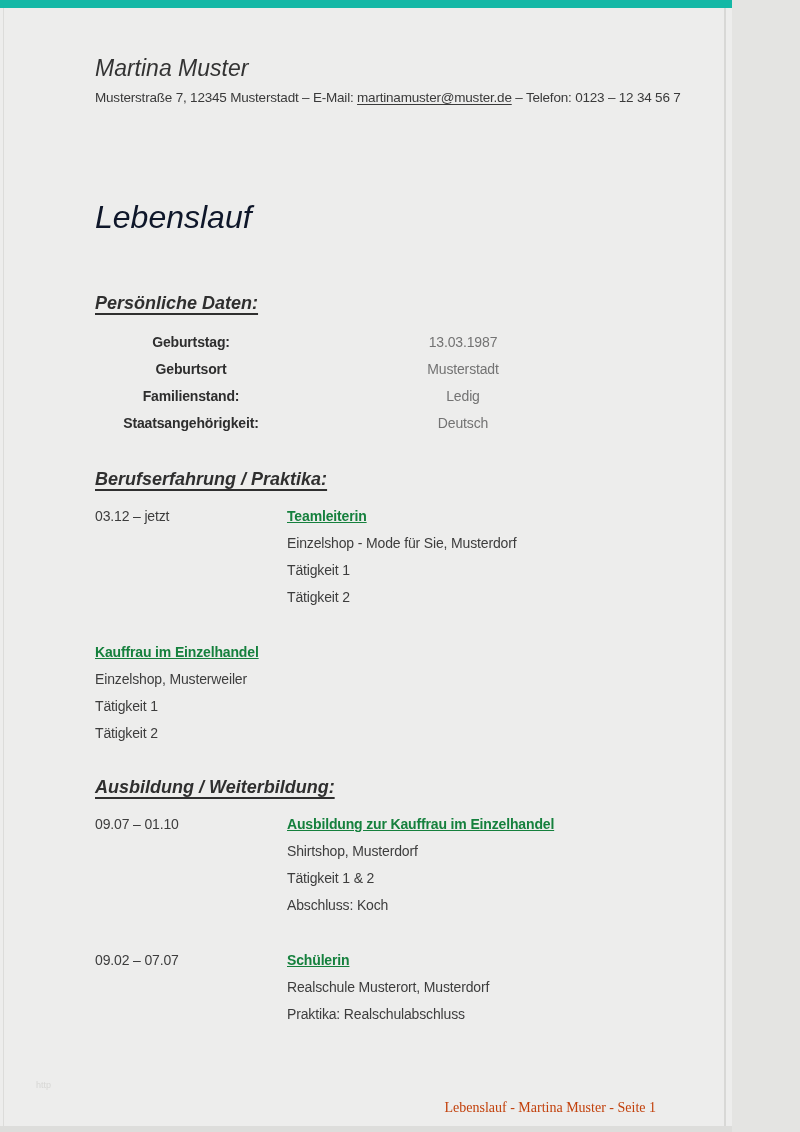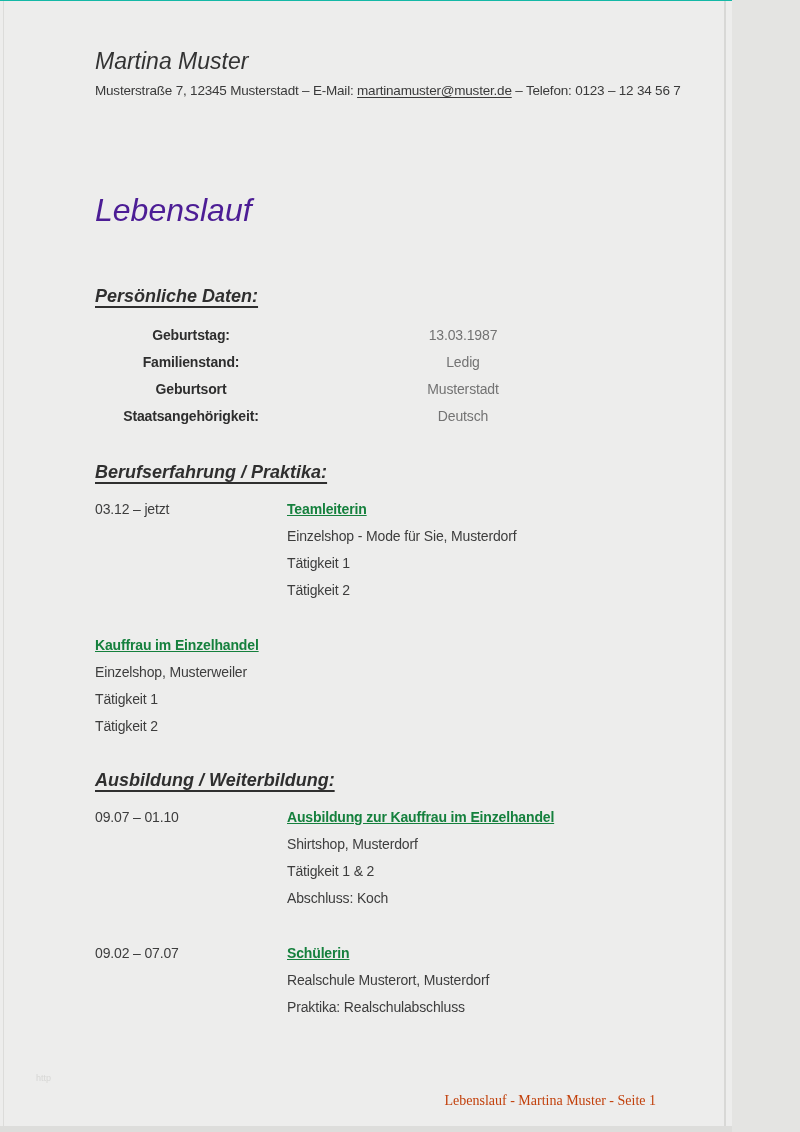--- a/index.html
+++ b/index.html
@@ -7,21 +7,21 @@
     width: 800px; height: 1132px;
     background: #e4e4e2;
     font-family: "Liberation Sans", sans-serif;
     -webkit-font-smoothing: antialiased;
   }
   .page {
     position: relative;
     width: 732px; height: 1132px;
     box-sizing: border-box;
     background: #ededec;
-    border-top: 1px solid #14b8a6;
+    border-top: 8px solid #14b8a6;
     padding: 46px 93px 0 95px;
     overflow: hidden;
     color: #3d3d3d;
     letter-spacing: -0.15px;
   }
   .edge-left  { position:absolute; left:3px;  top:0; bottom:0; width:1px; background:#dcdcda; }
   .edge-right { position:absolute; right:6px; top:0; bottom:0; width:2px; background:#d8d8d6; }
   .edge-bottom{ position:absolute; left:0; right:0; bottom:0; height:6px; background:#dddddb; }
 
   .name {
@@ -30,21 +30,21 @@
   }
   .contact {
     margin-top: 7px; font-size: 13.5px; line-height: 18px; color: #3a3a3a;
     letter-spacing: -0.2px; white-space: nowrap;
   }
   .contact .email {
     text-decoration: underline; text-underline-offset: 2px; color: #3a3a3a;
   }
   .doc-title {
     margin-top: 92px; font-size: 32px; font-style: italic;
-    color: #4c1d95; line-height: 36px; letter-spacing: 0;
+    color: #0f172a; line-height: 36px; letter-spacing: 0;
   }
   .section-heading {
     font-size: 18px; font-style: italic; font-weight: bold; color: #2f2f2f;
     line-height: 24px; letter-spacing: 0;
     text-decoration: underline; text-decoration-thickness: 1.5px; text-underline-offset: 4px;
     width: max-content;
   }
   .sh-personal  { margin-top: 56px; }
   .sh-exp      { margin-top: 30px; }
   .sh-edu      { margin-top: 28px; }
@@ -92,26 +92,26 @@
 
   <div class="doc-title">Lebenslauf</div>
 
   <div class="section-heading sh-personal">Persönliche Daten:</div>
   <div class="kv-rows">
     <div class="kv-row">
       <div class="kv-label">Geburtstag:</div>
       <div class="kv-value">13.03.1987</div>
     </div>
     <div class="kv-row">
+      <div class="kv-label">Geburtsort</div>
+      <div class="kv-value">Musterstadt</div>
+    </div>
+    <div class="kv-row">
       <div class="kv-label">Familienstand:</div>
       <div class="kv-value">Ledig</div>
-    </div>
-    <div class="kv-row">
-      <div class="kv-label">Geburtsort</div>
-      <div class="kv-value">Musterstadt</div>
     </div>
     <div class="kv-row">
       <div class="kv-label">Staatsangehörigkeit:</div>
       <div class="kv-value">Deutsch</div>
     </div>
   </div>
 
   <div class="section-heading sh-exp">Berufserfahrung / Praktika:</div>
   <div class="entries">
     <div class="entry">

